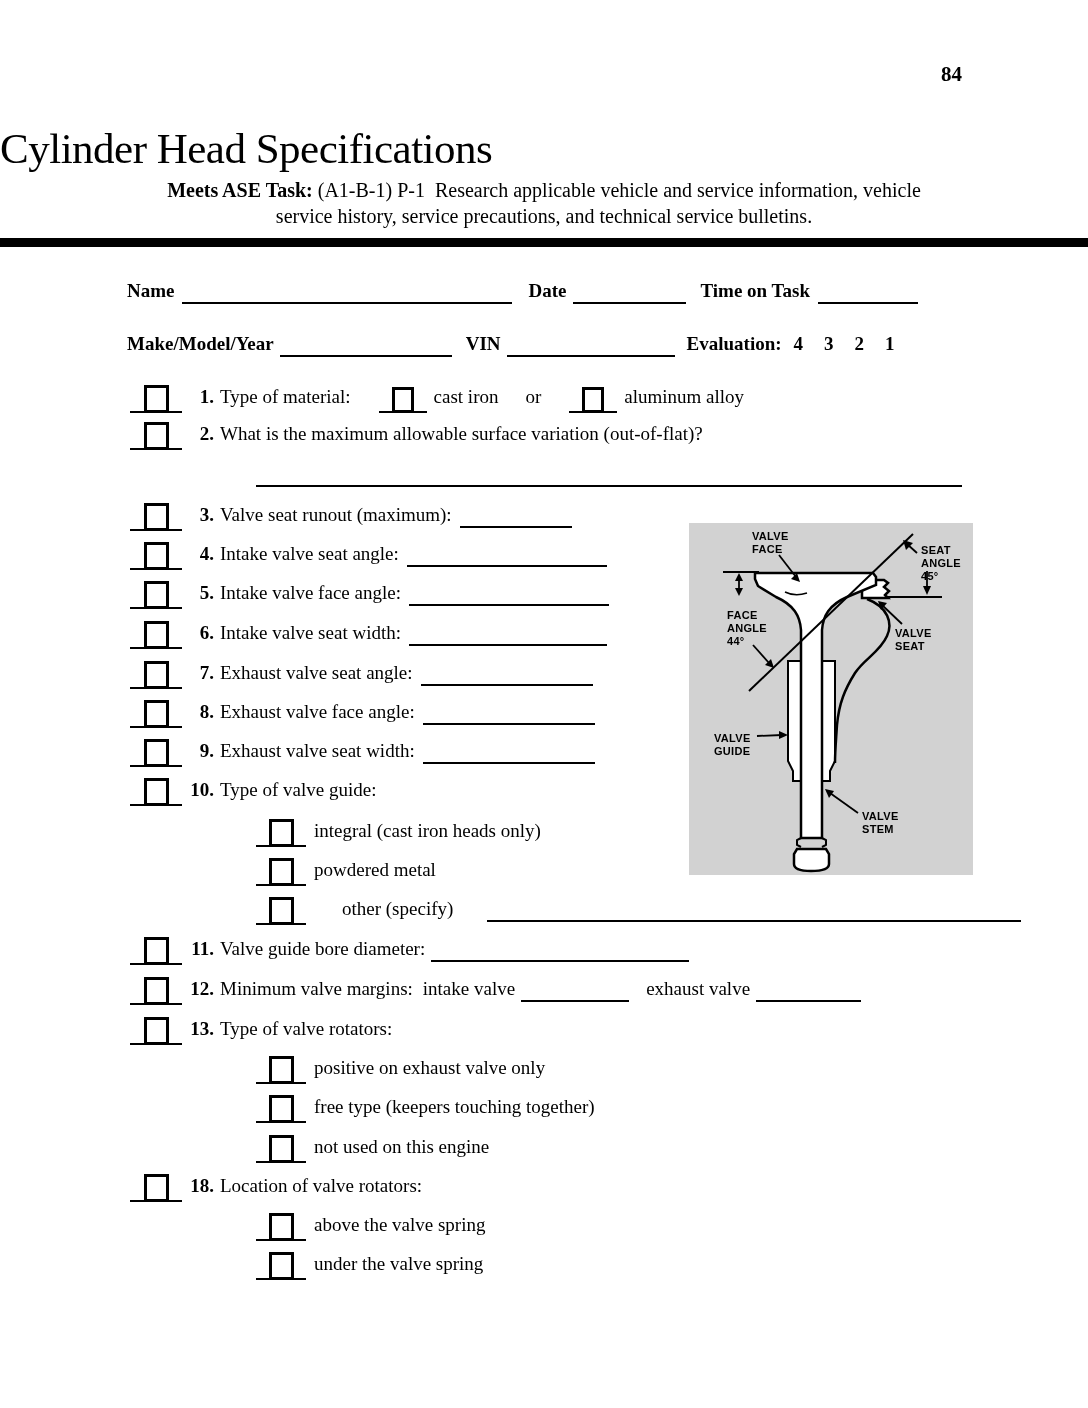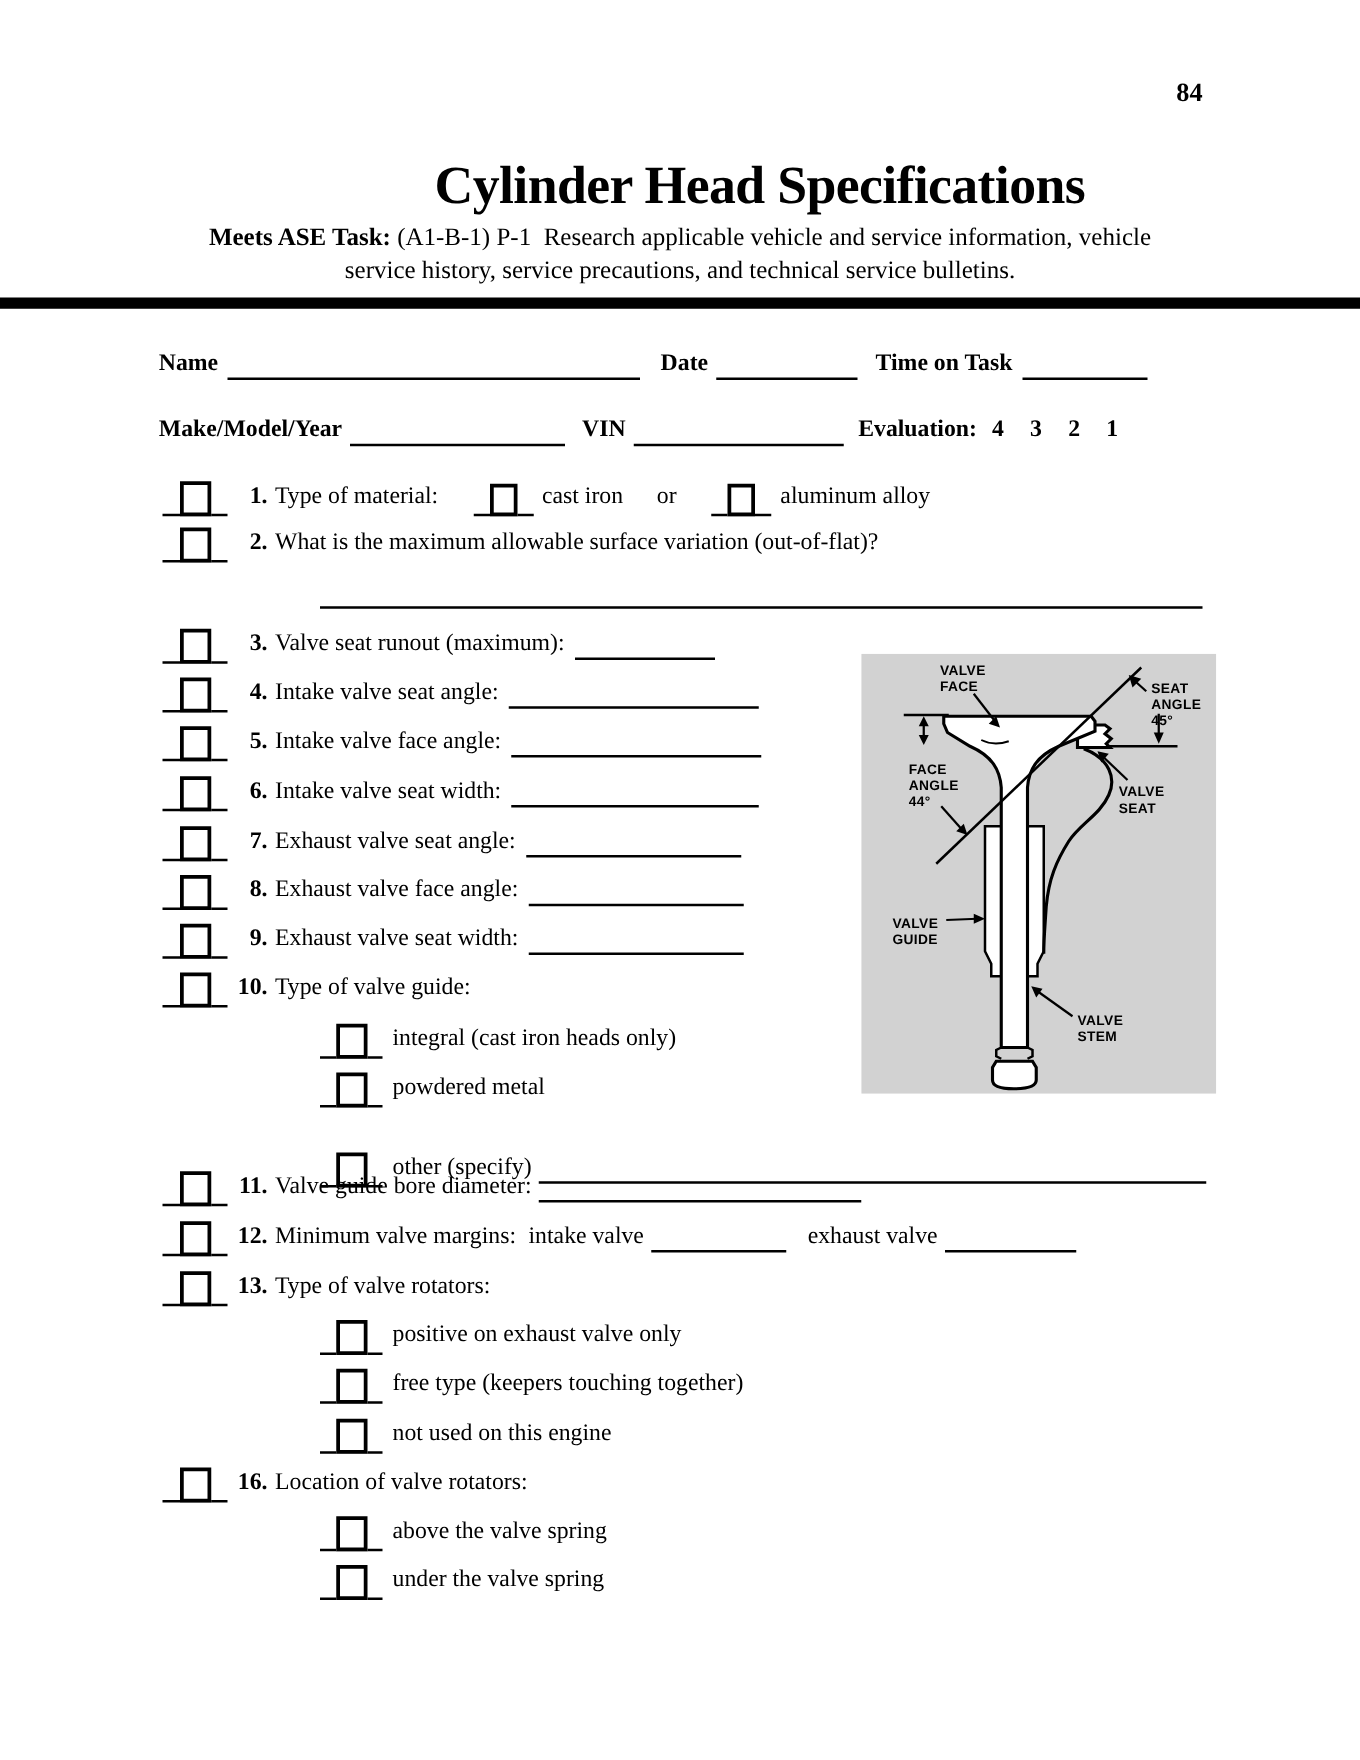--- a/index.html
+++ b/index.html
@@ -1,22 +1,22 @@
 <!DOCTYPE html>
 <html><head>
 <meta charset="utf-8">
 <style>
   html,body{margin:0;padding:0;background:#fff;}
   .page{
     position:relative;width:1088px;height:1408px;background:#ffffff;
     font-family:"Liberation Serif", serif;color:#000;overflow:hidden;
   }
   .pagenum{position:absolute;top:62px;right:126px;font-weight:bold;font-size:21px;}
-  .title{position:absolute;top:124px;left:0;width:868px;text-align:right;
-    font-size:43px;font-weight:bold;letter-spacing:-0.5px;}
+  .title{position:absolute;top:124px;left:0;width:868px;text-align:left;
+    font-size:43px;font-weight:normal;letter-spacing:-0.5px;}
   .subtitle{position:absolute;top:177px;left:0;width:1088px;text-align:center;
     font-size:20px;line-height:26px;white-space:pre-wrap;}
   .b{font-weight:bold;}
   .rule{position:absolute;top:238px;left:0;width:1088px;height:9px;background:#000;}
 
   .frow{position:absolute;display:flex;align-items:flex-end;white-space:nowrap;font-size:19px;height:30px;}
   .frow .lbl{font-weight:bold;padding-bottom:4px;}
   .frow .ln{display:inline-block;border-bottom:2px solid #000;height:4px;margin-bottom:2px;}
   .frow .evnum{font-weight:bold;padding-bottom:4px;margin-left:21px;}
 
@@ -164,21 +164,21 @@
         <span class="bx"></span>
       </span>
     <span class="txt" style="margin-left:8px;">integral (cast iron heads only)</span>
   </div>
   <div class="item" style="top:848px;left:256px;">
     <span class="cb sub">
         <span class="bx"></span>
       </span>
     <span class="txt" style="margin-left:8px;">powdered metal</span>
   </div>
-  <div class="item" style="top:912px;left:256px;">
+  <div class="item" style="top:887px;left:256px;gap:28px;">
     <span class="cb sub">
         <span class="bx"></span>
       </span>
     <span class="txt" style="margin-left:8px;">other (specify)</span>
     <span class="ln" style="width:534px;margin-left:6px;"></span>
   </div>
 
   <div class="item" style="top:927px;left:130px;">
     <span class="cb">
         <span class="bx"></span>
@@ -223,21 +223,21 @@
     <span class="cb sub">
         <span class="bx"></span>
       </span>
     <span class="txt" style="margin-left:8px;">not used on this engine</span>
   </div>
 
   <div class="item" style="top:1164px;left:130px;">
     <span class="cb">
         <span class="bx"></span>
       </span>
-    <span class="num">16.</span>
+    <span class="num">18.</span>
     <span class="txt">Location of valve rotators:</span>
   </div>
   <div class="item" style="top:1203px;left:256px;">
     <span class="cb sub">
         <span class="bx"></span>
       </span>
     <span class="txt" style="margin-left:8px;">above the valve spring</span>
   </div>
   <div class="item" style="top:1242px;left:256px;">
     <span class="cb sub">

